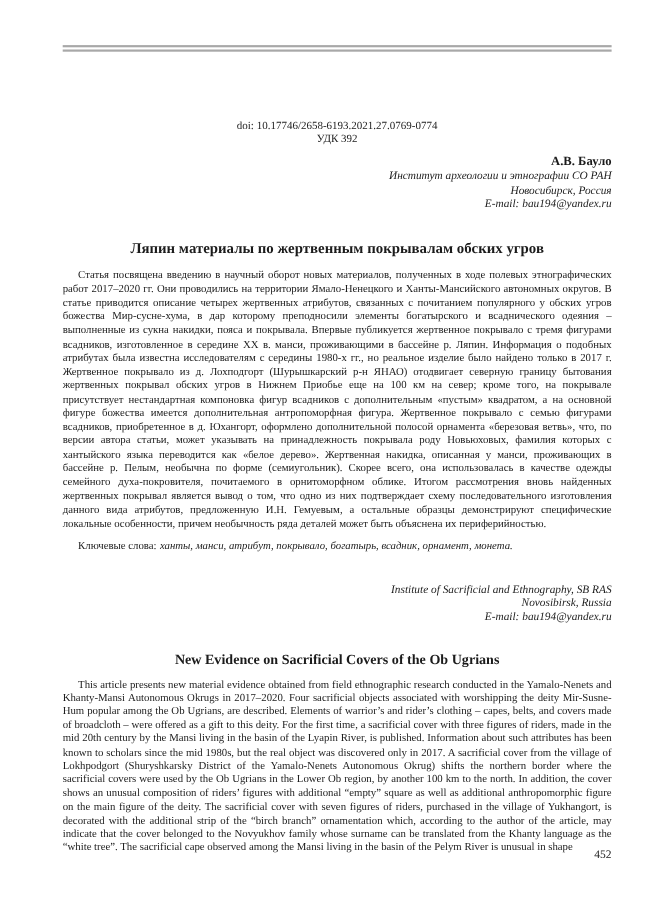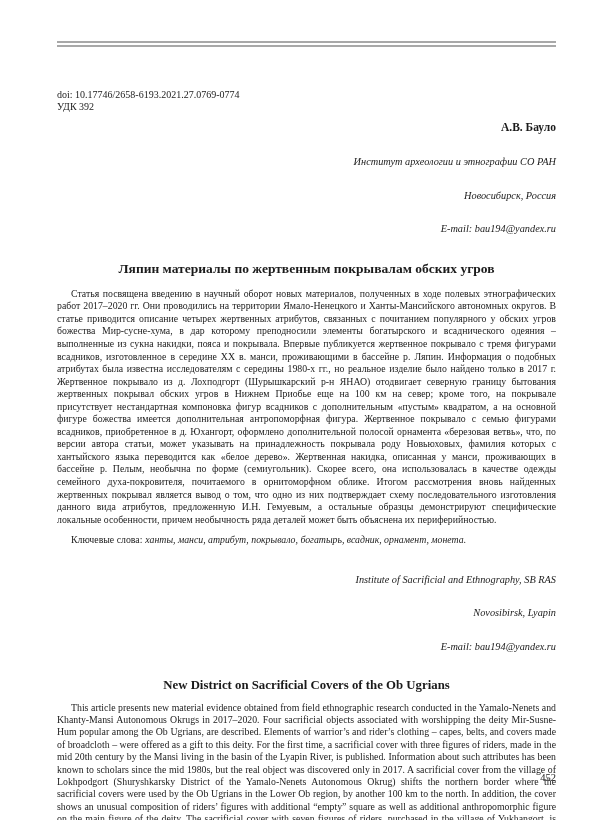--- a/index.html
+++ b/index.html
@@ -22,40 +22,39 @@
     top: 0;
     width: 499px;
   }
   .double-rule {
     margin-top: 41px;
     height: 2px;
     border-top: 2px solid #a8a8a8;
     border-bottom: 2px solid #a8a8a8;
   }
   .meta-block {
-    margin-top: 42px;
+    margin-top: 62px;
     font-size: 10px;
     line-height: 12px;
-    text-align: left;
+    text-align: center;
   }
   .author-block {
     text-align: right;
   }
   .author-block.ru { margin-top: 7px; }
   .author-block.en { margin-top: 27px; }
   .author-name {
     font-weight: bold;
     font-size: 11.5px;
     line-height: 15px;
   }
   .affiliation {
     font-style: italic;
     font-size: 10.3px;
     line-height: 12.6px;
-    margin-top: 21px;
   }
   .article-title {
     text-align: center;
     font-weight: bold;
   }
   .article-title.ru {
     margin-top: 25px;
     font-size: 13.5px;
     line-height: 16px;
   }
@@ -117,24 +116,24 @@
     <h1 class="article-title ru" style="margin:25px 0 0 0;">Ляпин материалы по жертвенным покрывалам обских угров</h1>
 
     <p class="abstract ru" style="margin-bottom:0;">Статья посвящена введению в научный оборот новых материалов, полученных в ходе полевых этнографических работ 2017–2020 гг. Они проводились на территории Ямало-Ненецкого и Ханты-Мансийского автономных округов. В статье приводится описание четырех жертвенных атрибутов, связанных с почитанием популярного у обских угров божества Мир-сусне-хума, в дар которому преподносили элементы богатырского и всаднического одеяния – выполненные из сукна накидки, пояса и покрывала. Впервые публикуется жертвенное покрывало с тремя фигурами всадников, изготовленное в середине XX в. манси, проживающими в бассейне р. Ляпин. Информация о подобных атрибутах была известна исследователям с середины 1980-х гг., но реальное изделие было найдено только в 2017 г. Жертвенное покрывало из д. Лохподгорт (Шурышкарский р-н ЯНАО) отодвигает северную границу бытования жертвенных покрывал обских угров в Нижнем Приобье еще на 100 км на север; кроме того, на покрывале присутствует нестандартная компоновка фигур всадников с дополнительным «пустым» квадратом, а на основной фигуре божества имеется дополнительная антропоморфная фигура. Жертвенное покрывало с семью фигурами всадников, приобретенное в д. Юхангорт, оформлено дополнительной полосой орнамента «березовая ветвь», что, по версии автора статьи, может указывать на принадлежность покрывала роду Новьюховых, фамилия которых с хантыйского языка переводится как «белое дерево». Жертвенная накидка, описанная у манси, проживающих в бассейне р. Пелым, необычна по форме (семиугольник). Скорее всего, она использовалась в качестве одежды семейного духа-покровителя, почитаемого в орнитоморфном облике. Итогом рассмотрения вновь найденных жертвенных покрывал является вывод о том, что одно из них подтверждает схему последовательного изготовления данного вида атрибутов, предложенную И.Н. Гемуевым, а остальные образцы демонстрируют специфические локальные особенности, причем необычность ряда деталей может быть объяснена их периферийностью.</p>
 
     <p class="keywords-line" style="margin-bottom:0;">
       <span class="keywords-label">Ключевые слова:</span><span class="keywords-text">ханты, манси, атрибут, покрывало, богатырь, всадник, орнамент, монета.</span>
     </p>
 
     <div class="author-block en">
       <div class="affiliation">Institute of Sacrificial and Ethnography, SB RAS</div>
-      <div class="affiliation">Novosibirsk, Lyapin</div>
+      <div class="affiliation">Novosibirsk, Russia</div>
       <div class="affiliation">E-mail: bau194@yandex.ru</div>
     </div>
 
-    <h2 class="article-title en" style="margin:23px 0 0 0;">New District on Sacrificial Covers of the Ob Ugrians</h2>
+    <h2 class="article-title en" style="margin:23px 0 0 0;">New Evidence on Sacrificial Covers of the Ob Ugrians</h2>
 
     <p class="abstract en" style="margin-bottom:0;">This article presents new material evidence obtained from field ethnographic research conducted in the Yamalo-Nenets and Khanty-Mansi Autonomous Okrugs in 2017–2020. Four sacrificial objects associated with worshipping the deity Mir-Susne-Hum popular among the Ob Ugrians, are described. Elements of warrior’s and rider’s clothing – capes, belts, and covers made of broadcloth – were offered as a gift to this deity. For the first time, a sacrificial cover with three figures of riders, made in the mid 20th century by the Mansi living in the basin of the Lyapin River, is published. Information about such attributes has been known to scholars since the mid 1980s, but the real object was discovered only in 2017. A sacrificial cover from the village of Lokhpodgort (Shuryshkarsky District of the Yamalo-Nenets Autonomous Okrug) shifts the northern border where the sacrificial covers were used by the Ob Ugrians in the Lower Ob region, by another 100 km to the north. In addition, the cover shows an unusual composition of riders’ figures with additional “empty” square as well as additional anthropomorphic figure on the main figure of the deity. The sacrificial cover with seven figures of riders, purchased in the village of Yukhangort, is decorated with the additional strip of the “birch branch” ornamentation which, according to the author of the article, may indicate that the cover belonged to the Novyukhov family whose surname can be translated from the Khanty language as the “white tree”. The sacrificial cape observed among the Mansi living in the basin of the Pelym River is unusual in shape</p>
 
   </div>
 
   <div class="page-number">452</div>
 </div>
 
 </body></html>

